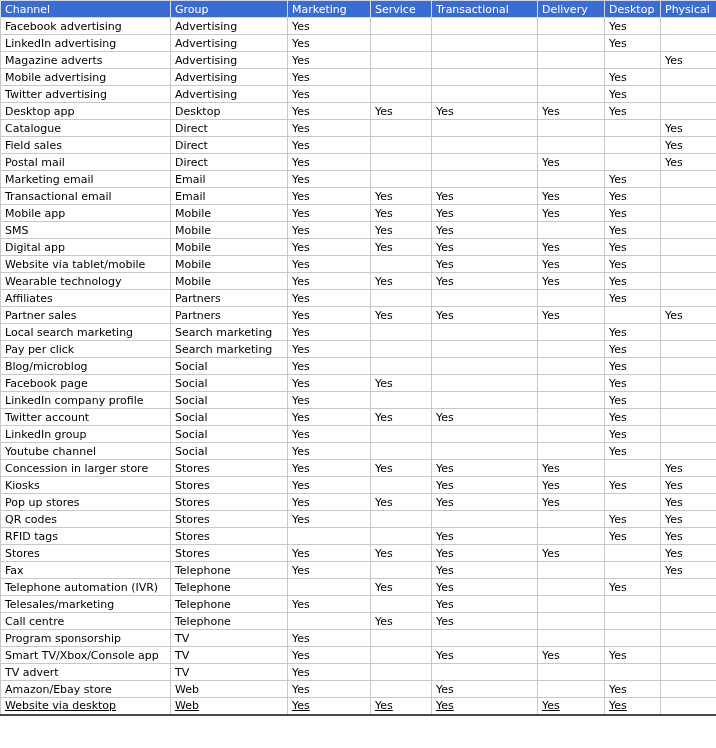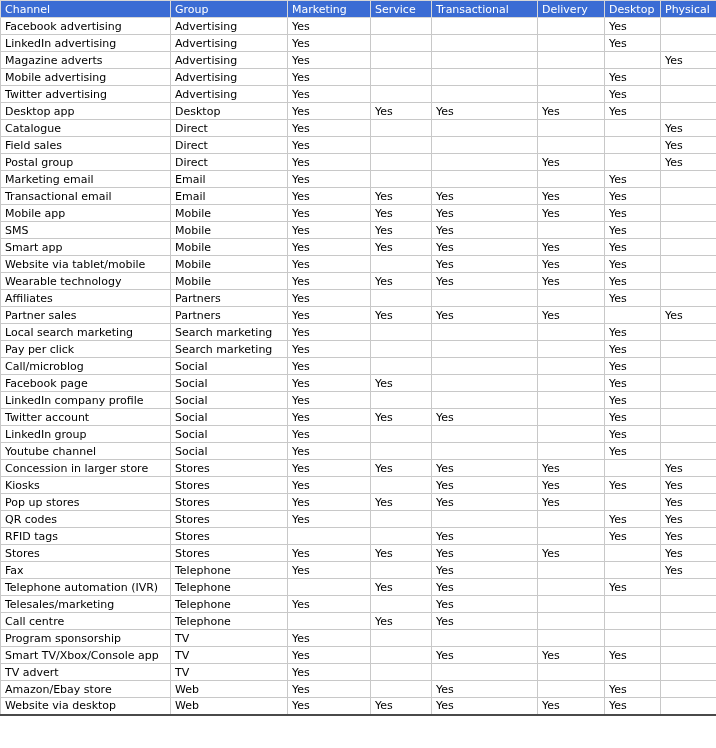--- a/index.html
+++ b/index.html
@@ -27,20 +27,21 @@
     overflow: hidden;
     line-height: 15px;
   }
   table.matrix thead th {
     background: var(--header-bg, #3b6cd4);
     color: var(--header-text, #ffffff);
     border-color: #d7d7d7;
   }
   table.matrix tbody tr:last-child td {
     border-bottom: 2px solid var(--bottom-border, #4a4a4a);
+    text-decoration: underline;
   }
 </style>
 </head>
 <body>
 
 <div class="sheet">
   <table class="matrix">
     <colgroup>
         <col style="width: 170px;">
         <col style="width: 117px;">
@@ -138,21 +139,21 @@
           <td>Field sales</td>
           <td>Direct</td>
           <td>Yes</td>
           <td></td>
           <td></td>
           <td></td>
           <td></td>
           <td>Yes</td>
         </tr>
         <tr>
-          <td>Postal group</td>
+          <td>Postal mail</td>
           <td>Direct</td>
           <td>Yes</td>
           <td></td>
           <td></td>
           <td>Yes</td>
           <td></td>
           <td>Yes</td>
         </tr>
         <tr>
           <td>Marketing email</td>
@@ -188,21 +189,21 @@
           <td>SMS</td>
           <td>Mobile</td>
           <td>Yes</td>
           <td>Yes</td>
           <td>Yes</td>
           <td></td>
           <td>Yes</td>
           <td></td>
         </tr>
         <tr>
-          <td>Smart app</td>
+          <td>Digital app</td>
           <td>Mobile</td>
           <td>Yes</td>
           <td>Yes</td>
           <td>Yes</td>
           <td>Yes</td>
           <td>Yes</td>
           <td></td>
         </tr>
         <tr>
           <td>Website via tablet/mobile</td>
@@ -258,21 +259,21 @@
           <td>Pay per click</td>
           <td>Search marketing</td>
           <td>Yes</td>
           <td></td>
           <td></td>
           <td></td>
           <td>Yes</td>
           <td></td>
         </tr>
         <tr>
-          <td>Call/microblog</td>
+          <td>Blog/microblog</td>
           <td>Social</td>
           <td>Yes</td>
           <td></td>
           <td></td>
           <td></td>
           <td>Yes</td>
           <td></td>
         </tr>
         <tr>
           <td>Facebook page</td>

